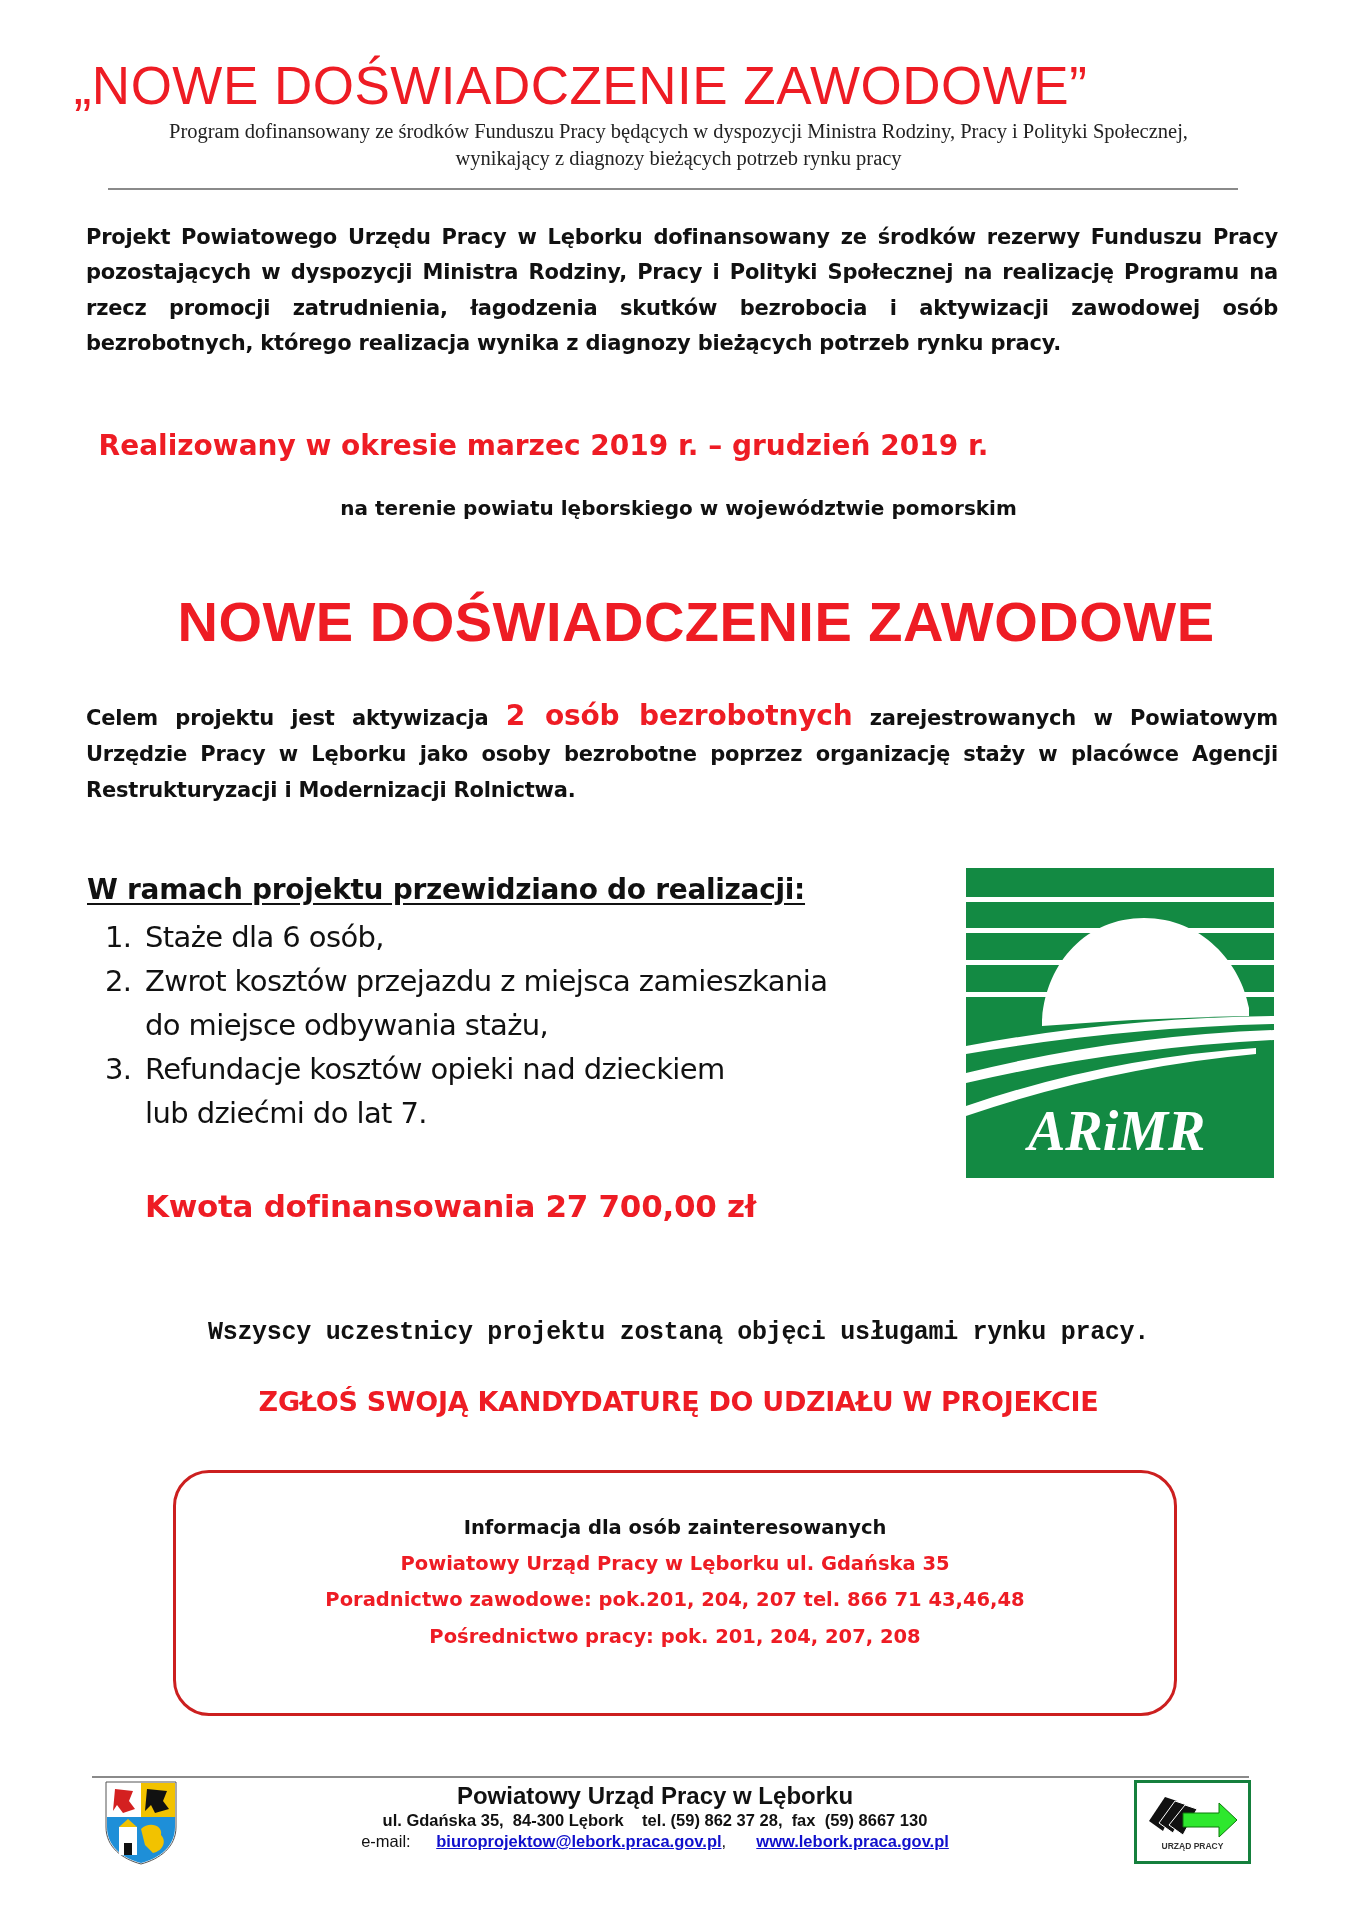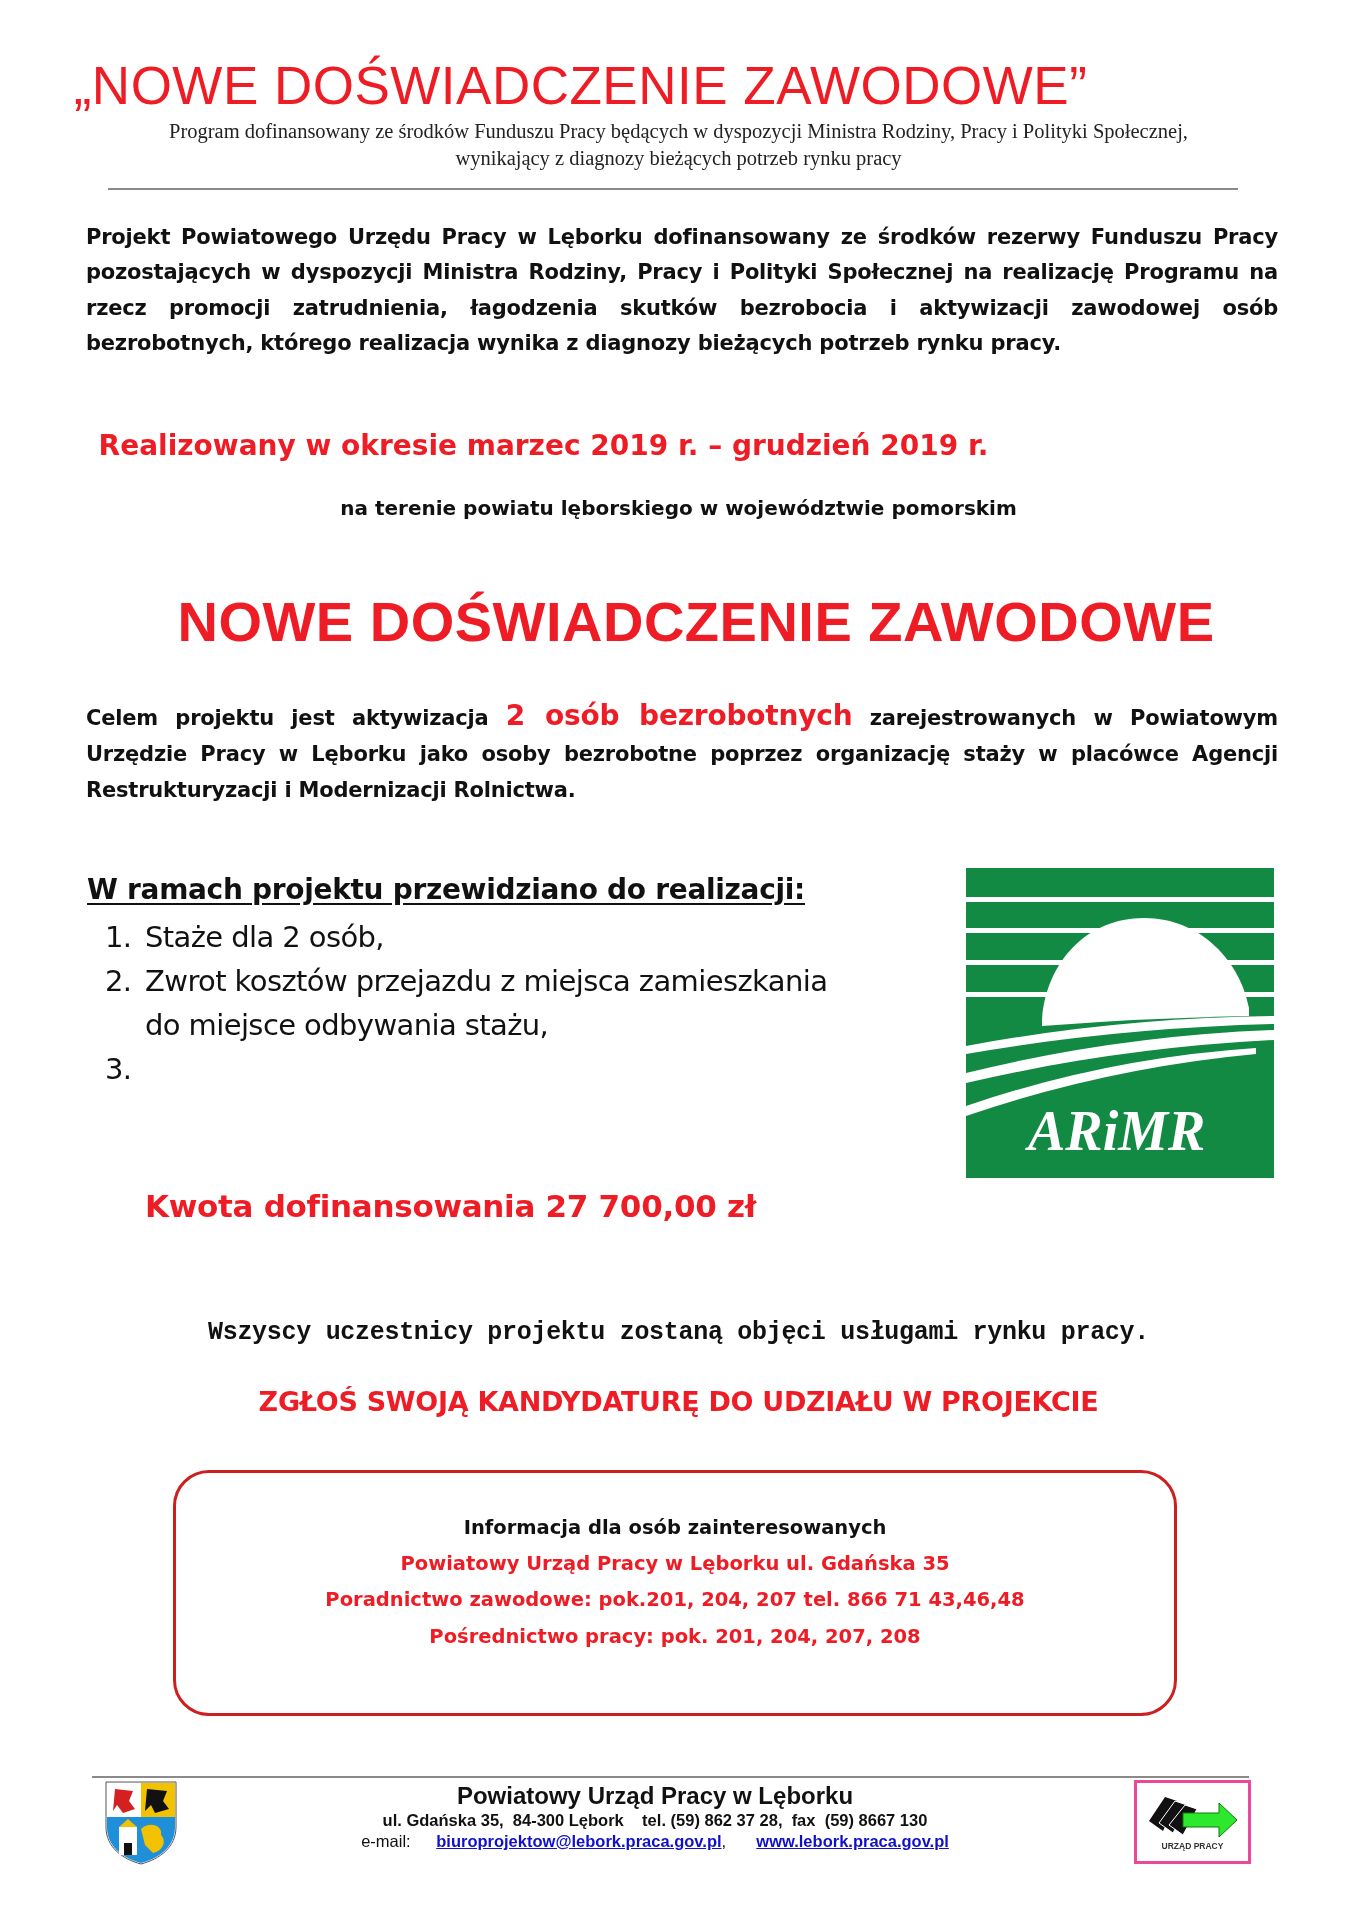--- a/index.html
+++ b/index.html
@@ -32,21 +32,21 @@
   .logo-arimr { left:966px; top:868px; width:308px; height:258px; }
 
   .all-part { left:0; width:1357px; top:1316px; font-size:25px; font-weight:bold; line-height:34px; letter-spacing:-0.3px;font-family:Liberation Mono, monospace; }
   .apply { left:0; width:1357px; top:1384px; font-size:27px; font-weight:bold; line-height:36px; letter-spacing:-0.3px; }
 
   .info-box { left:173px; top:1470px; width:1004px; height:246px; border:3px solid #cc1f1f; border-radius:36px; box-sizing:border-box; }
   .info-lines { left:173px; width:1004px; top:1510px; font-size:19.5px; font-weight:bold; line-height:36.2px; }
 
   .foot-rule { left:92px; width:1157px; top:1776px; height:0; border-top:2px solid #8a8a8a; }
   .coat { left:105px; top:1781px; width:72px; height:84px; }
-  .pup-logo { left:1134px; top:1780px; width:117px; height:84px; box-sizing:border-box; border:3px solid #ec4899; background:#fff; }
+  .pup-logo { left:1134px; top:1780px; width:117px; height:84px; box-sizing:border-box; border:3px solid #15803d; background:#fff; }
   .pup-label { position:absolute; left:0; right:0; bottom:10px; text-align:center; font-family:"Liberation Sans", sans-serif; font-size:8.5px; font-weight:bold; color:#333; }
   .foot-text { left:180px; width:950px; top:1782px; }
   .foot-title { font-size:24px; font-weight:bold; line-height:28px; color:#111; }
   .foot-addr { font-size:16.5px; font-weight:bold; line-height:21px; color:#111; }
   .foot-mail { font-size:16.5px; line-height:21px; color:#111; }
   .foot-mail a { color:#1010cc; text-decoration:underline; font-weight:bold;margin-left:21px; }
 </style>
 </head>
 <body>
 
@@ -63,28 +63,29 @@
 <div class="abs comic black center area">na terenie powiatu lęborskiego w województwie pomorskim</div>
 
 <div class="abs sans red center heading">NOWE DOŚWIADCZENIE ZAWODOWE</div>
 
 <div class="abs comic black goal"><span>Celem projektu jest aktywizacja </span><span class="hl">2 osób bezrobotnych</span><span> zarejestrowanych w Powiatowym Urzędzie Pracy w Lęborku jako osoby bezrobotne poprzez organizację staży w placówce Agencji Restrukturyzacji i Modernizacji Rolnictwa.</span></div>
 
 <div class="abs comic black plan-title">W ramach projektu przewidziano do realizacji:</div>
 <ul class="abs comic black plan-list">
   <li>
     <span class="num">1.</span>
-    <span><span>Staże dla 2 osób,</span></span>
+    <span><span>Staże dla 6 osób,</span></span>
   </li>
   <li>
     <span class="num">2.</span>
     <span><span>Zwrot kosztów przejazdu z miejsca zamieszkania</span><br><span>do miejsce odbywania stażu,</span></span>
   </li>
   <li>
     <span class="num">3.</span>
+    <span><span>Refundacje kosztów opieki nad dzieckiem</span><br><span>lub dziećmi do lat 7.</span></span>
   </li>
 </ul>
 <div class="abs comic red kwota">Kwota dofinansowania 27 700,00 zł</div>
 
 <div class="abs logo-arimr">
   <svg width="308" height="310" viewBox="0 0 308 310">
     <rect x="0" y="0" width="308" height="310" fill="#138a43"></rect>
 
     <rect x="0" y="29" width="308" height="5" fill="#ffffff"></rect>
     <rect x="0" y="60" width="308" height="5" fill="#ffffff"></rect>

